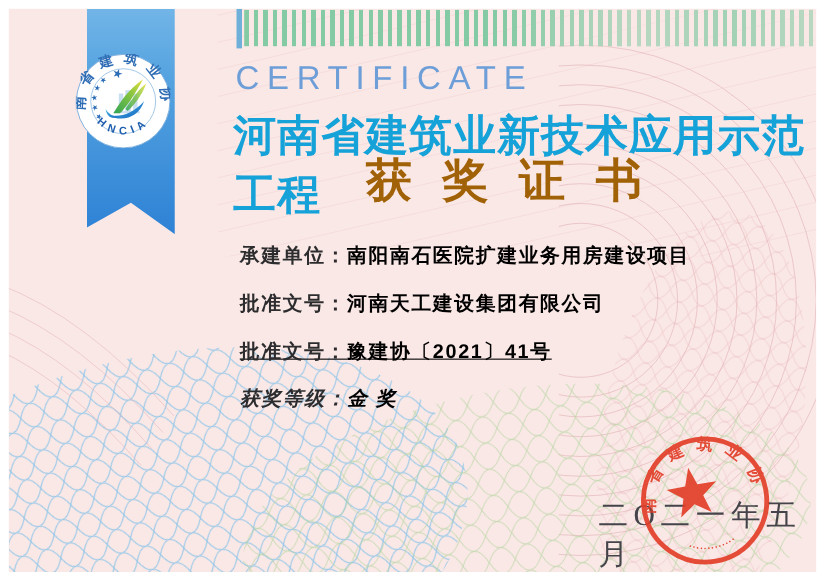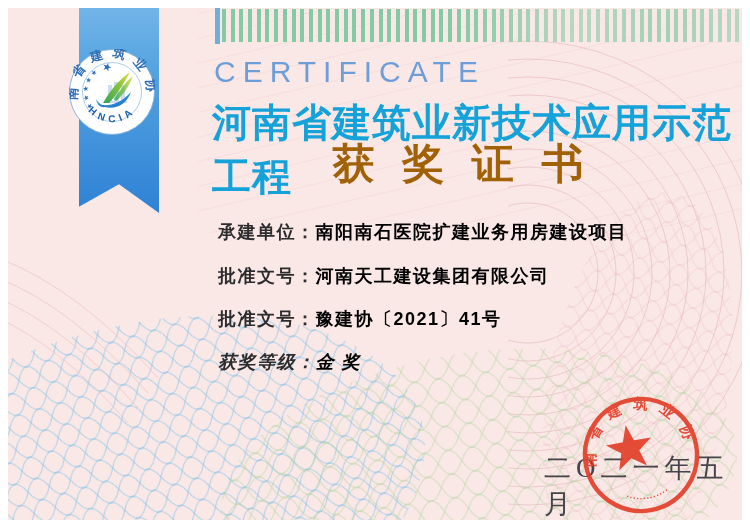--- a/index.html
+++ b/index.html
@@ -54,21 +54,21 @@
     font-size: 42px; font-weight: 700; letter-spacing: 8px; color: #a16207;
   }
 
   
   .fields { position: absolute; left: 210px; top: 212px; width: 480px; }
   .field-row { position: absolute; left: 0; white-space: nowrap; }
   .field-row .lbl { font-size: 18px; font-weight: 700; color: #2c2c2e; letter-spacing: 1.5px; }
   .field-row .val { font-size: 18px; font-weight: 600; color: #000000; letter-spacing: 1.5px; }
   .row-0 { top: 0; }
   .row-1 { top: 44px; }
-  .row-2 { top: 87px; }
+  .row-2 { top: 87px; text-decoration: underline; }
   .row-3 { top: 130px; font-style: italic; }
 
   
   .issue-date {
     position: absolute; left: 536px; top: 442px;
     font-family: "Liberation Serif", serif;
     font-size: 27px; letter-spacing: 5px; color: #44444a; font-weight: 500;
     z-index: 2;
   }
   .seal { position: absolute; left: 567px; top: 381px; width: 132px; height: 132px; opacity: 0.9; z-index: 3; }

